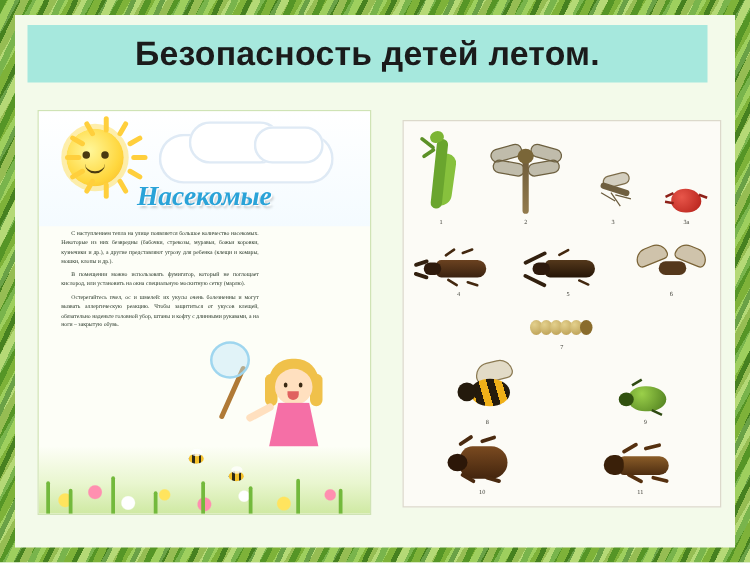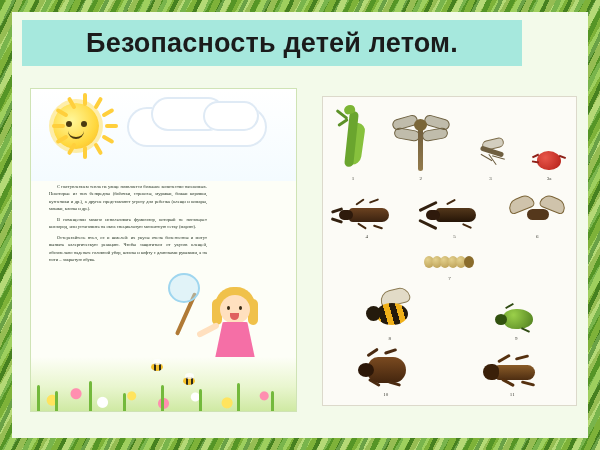--- a/index.html
+++ b/index.html
@@ -50,21 +50,21 @@
     right: 12px;
     bottom: 12px;
     background: #f3faea;
   }
 
   
   .title-band {
     position: absolute;
     left: 22px;
     top: 20px;
-    width: 500px;
+    width: 544px;
     height: 46px;
     background: #a6e8dd;
     display: flex;
     align-items: center;
     justify-content: center;
   }
   .title-text {
     font-family: "Liberation Sans", sans-serif;
     font-weight: bold;
     font-size: 27px;
@@ -608,20 +608,21 @@
         <div class="ray" style="left: 46px; top: 21px; transform: rotate(210deg) translateX(6px);"></div>
         <div class="ray" style="left: 46px; top: 21px; transform: rotate(240deg) translateX(6px);"></div>
         <div class="ray" style="left: 46px; top: 21px; transform: rotate(270deg) translateX(6px);"></div>
         <div class="ray" style="left: 46px; top: 21px; transform: rotate(300deg) translateX(6px);"></div>
         <div class="ray" style="left: 46px; top: 21px; transform: rotate(330deg) translateX(6px);"></div>
       </div>
     <div class="cloud c1"></div>
     <div class="cloud c2"></div>
     <div class="cloud c3"></div>
 
+    <div class="poster-heading">Насекомые</div>
 
     <div class="poster-body">
       <p>С наступлением тепла на улице появляется большое количество насекомых. Некоторые из них безвредны (бабочки, стрекозы, муравьи, божьи коровки, кузнечики и др.), а другие представляют угрозу для ребенка (клещи и комары, мошки, клопы и др.).</p>
       <p>В помещении можно использовать фумигатор, который не поглощает кислород, или установить на окна специальную москитную сетку (марлю).</p>
       <p>Остерегайтесь пчел, ос и шмелей: их укусы очень болезненны и могут вызвать аллергическую реакцию. Чтобы защититься от укусов клещей, обязательно наденьте головной убор, штаны и кофту с длинными рукавами, а на ноги – закрытую обувь.</p>
     </div>
 
     <div class="girl">
       <div class="net-handle"></div>
       <div class="net-hoop"></div>

